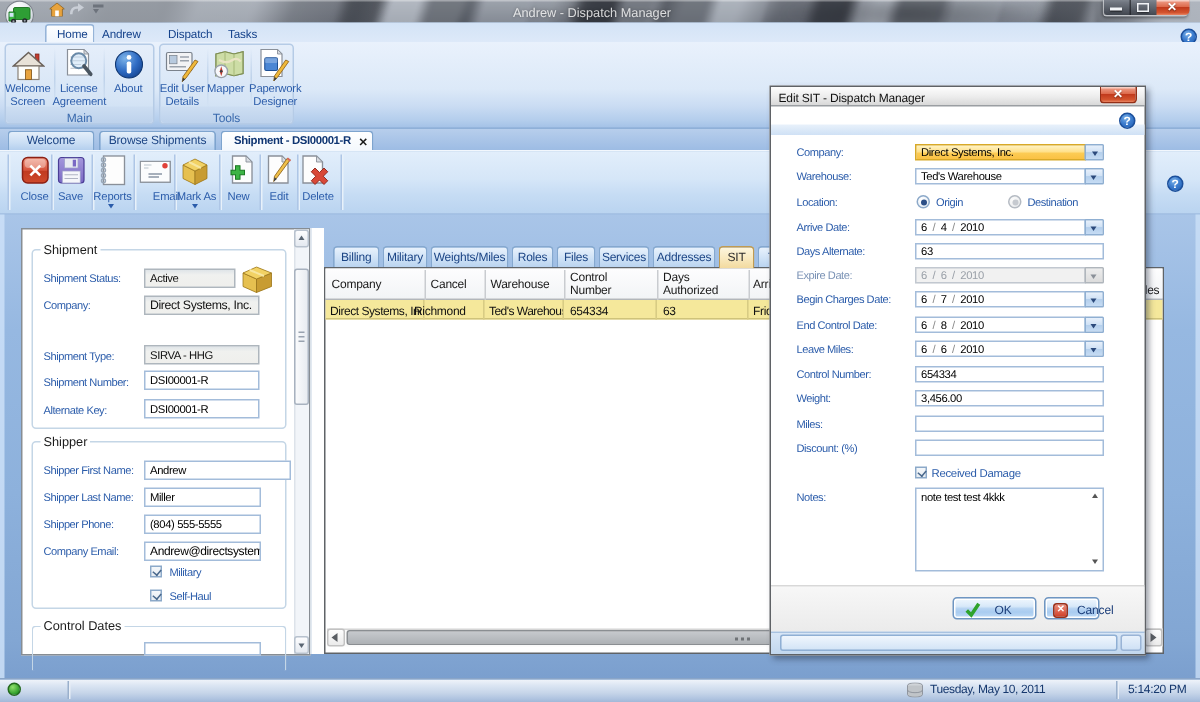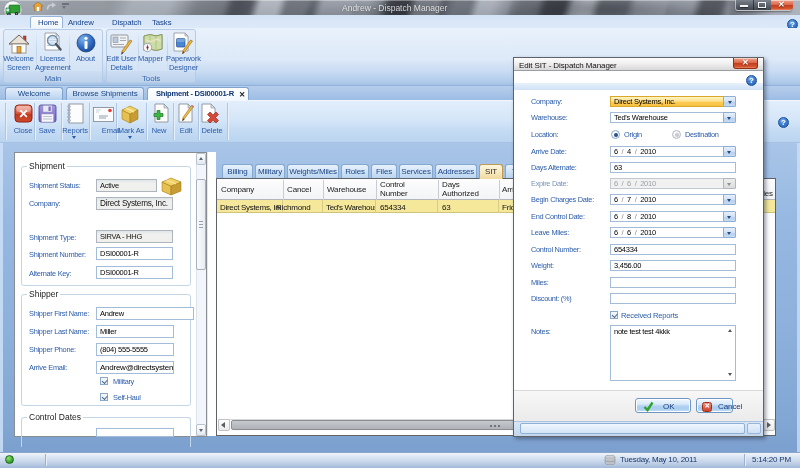--- a/index.html
+++ b/index.html
@@ -306,21 +306,21 @@
 <div class="fld" style="left:96px;top:266px;width:77px;height:13px;line-height:12px">DSI00001-R</div>
 
 <div class="gb" style="left:21px;top:294px;width:170px;height:112px"></div>
 <div class="gbl" style="left:27px;top:290px">Shipper</div>
 <div class="lb" style="left:29px;top:309px">Shipper First Name:</div>
 <div class="fld" style="left:96px;top:307px;width:98px;height:13px;line-height:12px">Andrew</div>
 <div class="lb" style="left:29px;top:327px">Shipper Last Name:</div>
 <div class="fld" style="left:96px;top:325px;width:78px;height:13px;line-height:12px">Miller</div>
 <div class="lb" style="left:29px;top:345px">Shipper Phone:</div>
 <div class="fld" style="left:96px;top:343px;width:78px;height:13px;line-height:12px">(804) 555-5555</div>
-<div class="lb" style="left:29px;top:363px">Arrive Email:</div>
+<div class="lb" style="left:29px;top:363px">Company Email:</div>
 <div class="fld" style="left:96px;top:361px;width:78px;height:13px;line-height:12px;font-size:8px">Andrew@directsystems.c</div>
 <div class="chk" style="left:100px;top:377px"></div>
 <div class="lb" style="left:113px;top:377px">Military</div>
 <div class="chk" style="left:100px;top:393px"></div>
 <div class="lb" style="left:113px;top:393px">Self-Haul</div>
 
 <div class="gb" style="left:21px;top:417px;width:170px;height:30px;border-radius:3px 3px 0 0;border-bottom:none"></div>
 <div class="gbl" style="left:27px;top:413px">Control Dates</div>
 <div class="fld" style="left:96px;top:428px;width:78px;height:9px">&nbsp;</div>
 
@@ -429,21 +429,21 @@
   </div>
 <div class="dlbl" style="left:531px;top:245px">Control Number:</div>
 <div class="fld" style="left:610px;top:244px;width:126px;height:11px">654334</div>
 <div class="dlbl" style="left:531px;top:261px">Weight:</div>
 <div class="fld" style="left:610px;top:260px;width:126px;height:11px">3,456.00</div>
 <div class="dlbl" style="left:531px;top:278px">Miles:</div>
 <div class="fld" style="left:610px;top:277px;width:126px;height:11px"></div>
 <div class="dlbl" style="left:531px;top:294px">Discount: (%)</div>
 <div class="fld" style="left:610px;top:293px;width:126px;height:11px"></div>
 <div class="chk" style="left:610px;top:311px"></div>
-<div class="dlbl" style="left:621px;top:311px;font-size:7.6px;letter-spacing:-.2px">Received Reports</div>
+<div class="dlbl" style="left:621px;top:311px;font-size:7.6px;letter-spacing:-.2px">Received Damage</div>
 <div class="dlbl" style="left:531px;top:327px">Notes:</div>
 <div class="fld" style="left:610px;top:325px;width:126px;height:56px;line-height:11px">note test test 4kkk</div>
 <div class="car" style="left:728px;top:329px;border-left-width:2.5px;border-right-width:2.5px;border-top:none;border-bottom:3.5px solid #555"></div>
 <div class="car" style="left:728px;top:373px;border-left-width:2.5px;border-right-width:2.5px;border-top-width:3.5px;border-top-color:#555"></div>
 
 <div class="a" style="left:514px;top:390px;width:249px;height:31px;background:linear-gradient(180deg,#f7f7f7,#ebebeb);border-top:1px solid #d8d8d8"></div>
 <div class="a" style="left:635px;top:398px;width:56px;height:15px;border:1px solid #6f96c2;border-radius:3px;background:linear-gradient(180deg,#f0f7fe 0,#d8e9f9 40%,#b6d3f2 52%,#a9ccf0 70%,#c2dcf6);box-shadow:inset 0 0 0 1px #fff">
  <svg class="a" style="left:7px;top:2px" width="11" height="11" viewBox="0 0 11 11">
       <path d="M1.5 6 L4.5 9 L9.5 1.5" fill="none" stroke="#2fa32c" stroke-width="2.4"></path>
     </svg>

